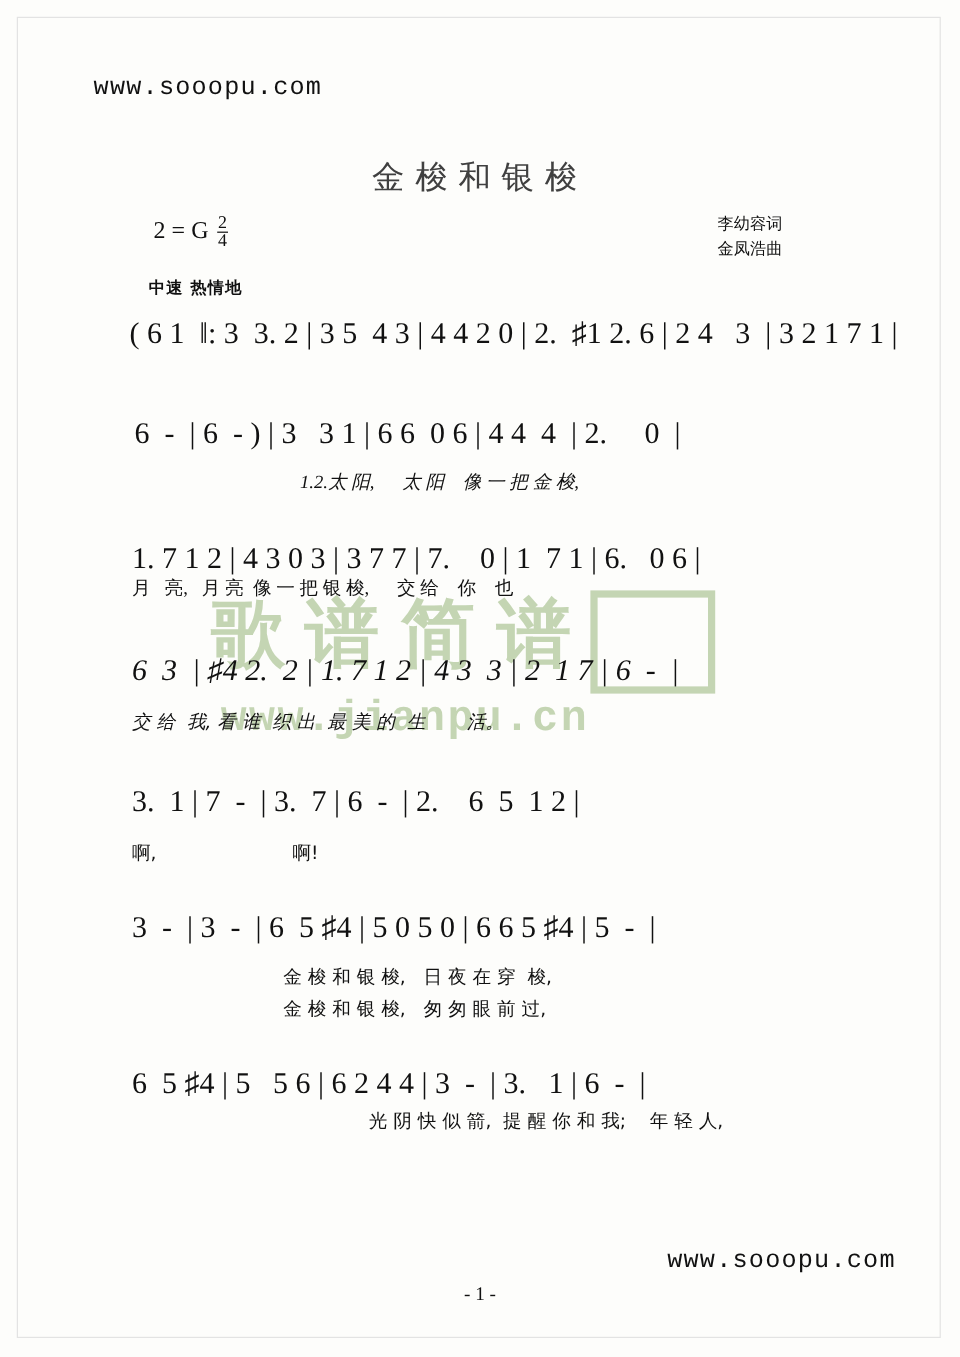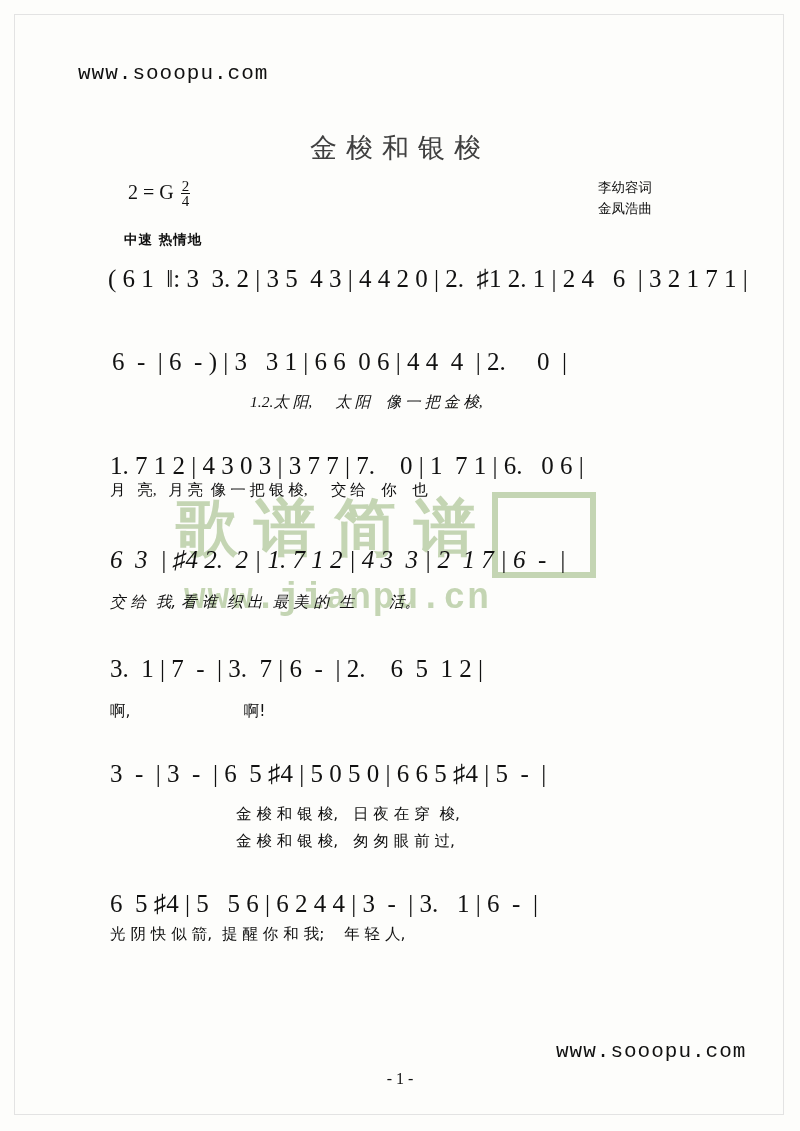--- a/index.html
+++ b/index.html
@@ -195,21 +195,21 @@
   <div class="wm-art">
     <div class="ch" style="left:0px;  top:0px;">歌</div>
     <div class="ch" style="left:78px; top:0px;">谱</div>
     <div class="ch" style="left:158px;top:0px;">简</div>
     <div class="ch" style="left:238px;top:0px;">谱</div>
     <div class="box"></div>
     <div class="low">www.jianpu.cn</div>
   </div>
 
   <div class="sys" style="top:265px;">
-    <div class="notes" style="margin-left:108px;">( 6 1  ‖: 3  3. 2 | 3 5  4 3 | 4 4 2 0 | 2.  ♯1 2. 1 | 2 4   6  | 3 2 1 7 1 |</div>
+    <div class="notes" style="margin-left:108px;">( 6 1  ‖: 3  3. 2 | 3 5  4 3 | 4 4 2 0 | 2.  ♯1 2. 6 | 2 4   3  | 3 2 1 7 1 |</div>
   </div>
 
   <div class="sys" style="top:348px;">
     <div class="notes" style="margin-left:112px;">6  -  | 6  - ) | 3   3 1 | 6 6  0 6 | 4 4  4  | 2.     0  |</div>
     <div class="lyr small-pre" style="margin-left:250px; margin-top:16px;">1.2.太 阳,      太 阳    像 一 把 金 梭,</div>
   </div>
 
   <div class="sys" style="top:452px;">
     <div class="notes" style="margin-left:110px;">1. 7 1 2 | 4 3 0 3 | 3 7 7 | 7.    0 | 1  7 1 | 6.   0 6 |</div>
     <div class="lyr" style="margin-left:110px; margin-top:0;font-family:Liberation Serif, serif;">月   亮,   月 亮  像 一 把 银 梭,      交 给    你    也</div>
@@ -226,18 +226,18 @@
   </div>
 
   <div class="sys" style="top:760px;">
     <div class="notes" style="margin-left:110px;">3  -  | 3  -  | 6  5 ♯4 | 5 0 5 0 | 6 6 5 ♯4 | 5  -  |</div>
     <div class="lyr" style="margin-left:236px; margin-top:16px;">金 梭 和 银 梭,   日 夜 在 穿  梭,</div>
     <div class="lyr" style="margin-left:236px; margin-top:6px;">金 梭 和 银 梭,   匆 匆 眼 前 过,</div>
   </div>
 
   <div class="sys" style="top:890px;">
     <div class="notes" style="margin-left:110px;">6  5 ♯4 | 5   5 6 | 6 2 4 4 | 3  -  | 3.   1 | 6  -  |</div>
-    <div class="lyr" style="margin-left:110px; margin-top:6px;">光 阴 快 似 箭,  提 醒 你 和 我;    年 轻 人,</div>
+    <div class="lyr" style="margin-left:110px; margin-top:6px;text-align:center;">光 阴 快 似 箭,  提 醒 你 和 我;    年 轻 人,</div>
   </div>
 
   <div class="wm-bottom">www.sooopu.com</div>
   <div class="page-num">- 1 -</div>
 </div>
 
 </body></html>

